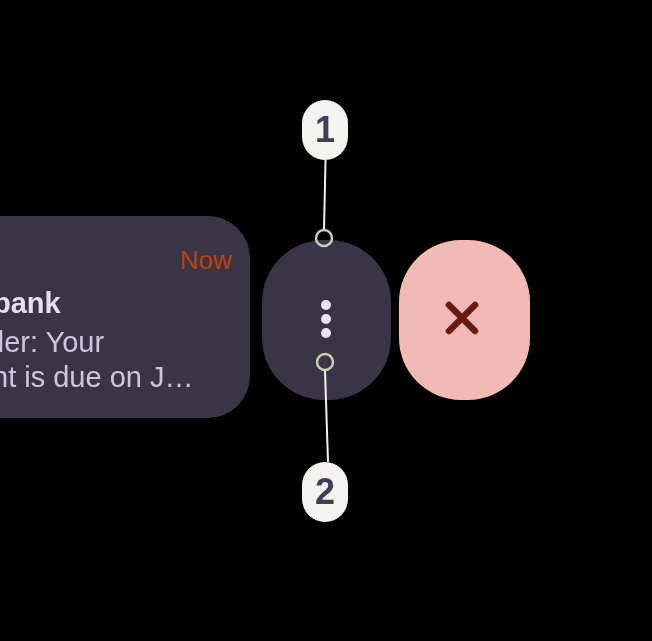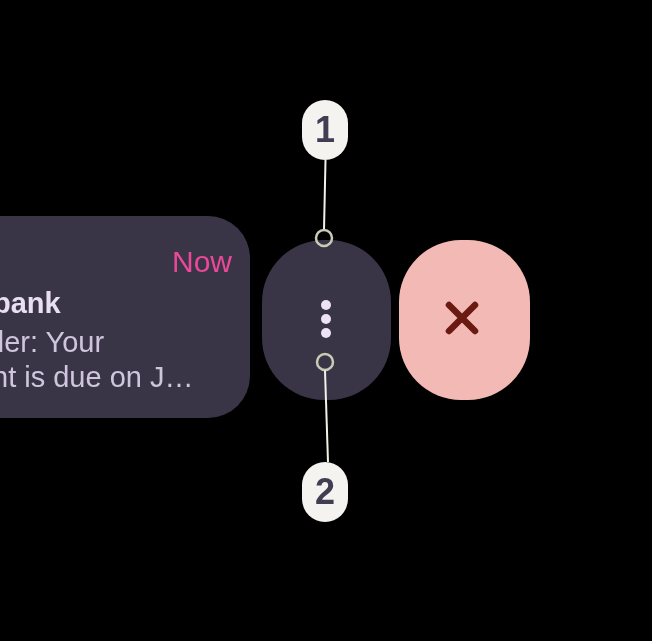--- a/index.html
+++ b/index.html
@@ -23,22 +23,22 @@
     top: 216px;
     width: 620px;
     height: 202px;
     background: #3a3546;
     border-radius: 42px;
   }
   .now {
     position: absolute;
     top: 245px;
     right: 420px;
-    font-size: 30px;
-    color: #ec4899;
+    font-size: 26px;
+    color: #c2410c;
     white-space: nowrap;
   }
   .title {
     position: absolute;
     top: 287px;
     left: -7px;
     font-size: 29px;
     font-weight: 700;
     color: #e9dff3;
     white-space: nowrap;

